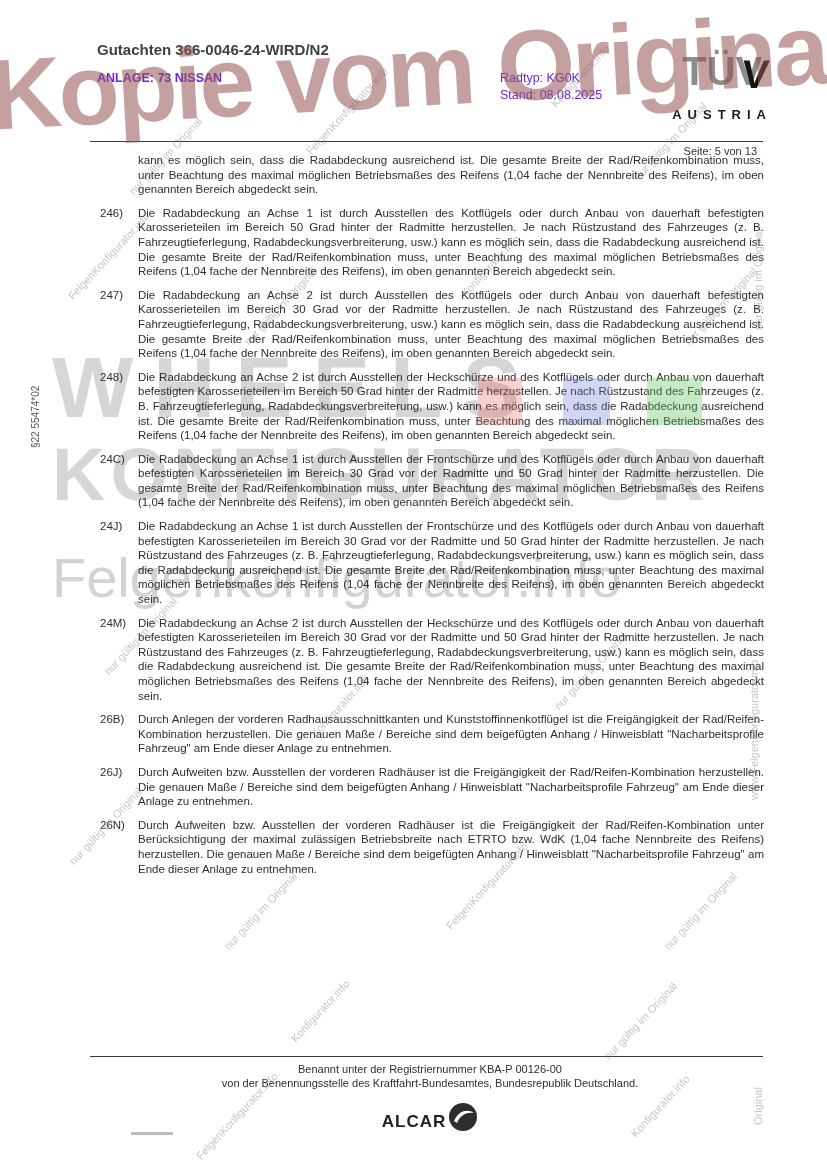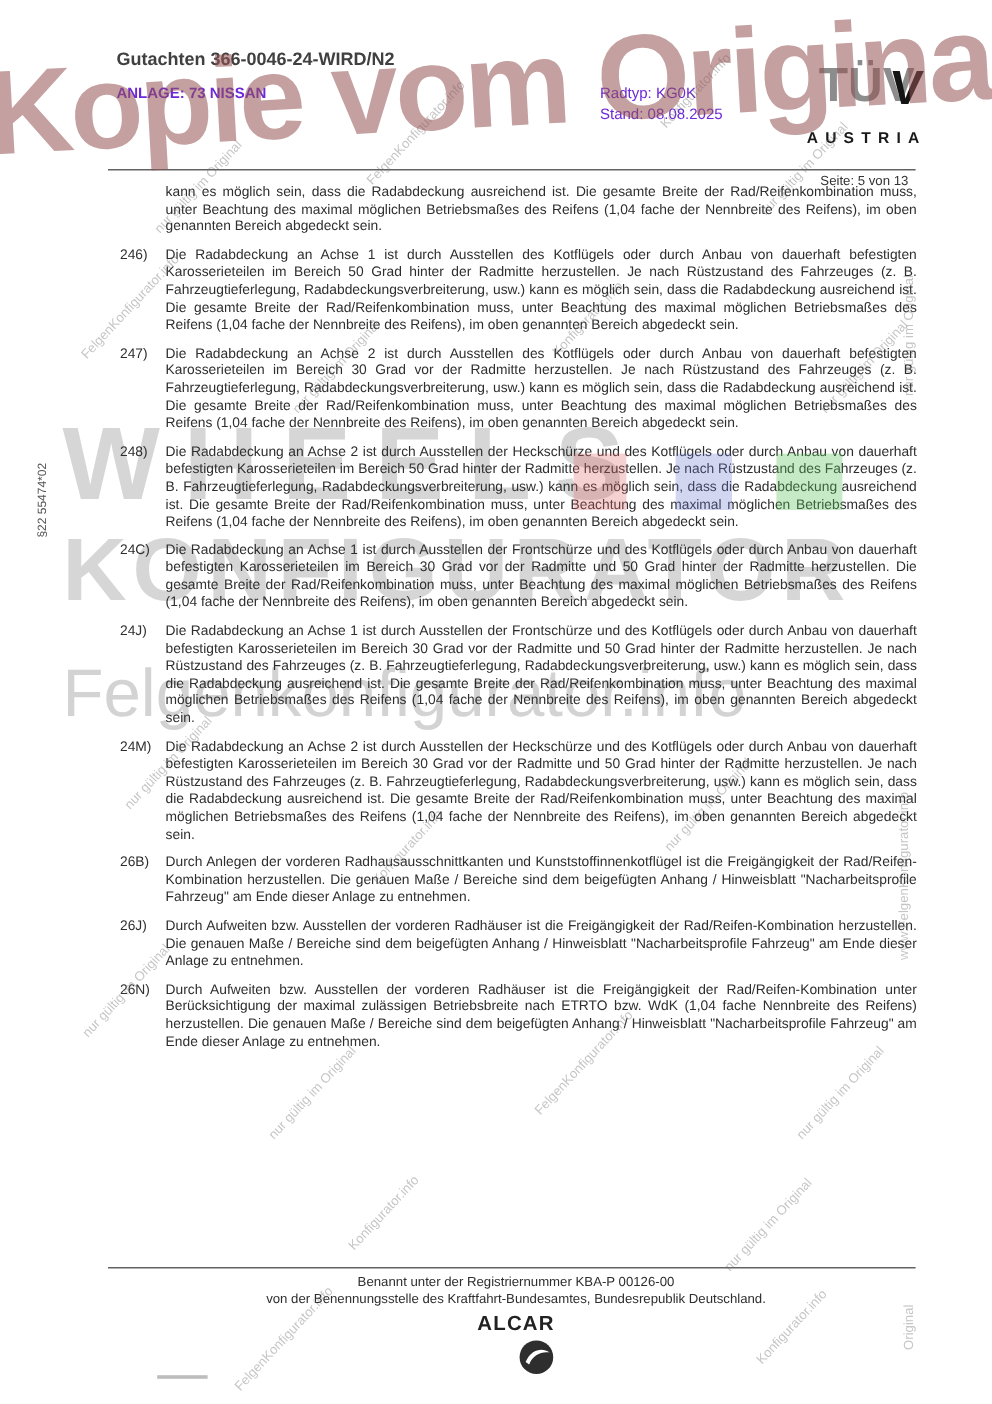--- a/index.html
+++ b/index.html
@@ -50,21 +50,21 @@
 
   
   .bodytext{position:absolute;left:100px;top:153px;width:664px;z-index:2;}
   .para{display:flex;margin-bottom:9px;}
   .pnum{flex:none;width:38px;font-size:11.5px;line-height:14.6px;color:#2e2e2e;}
   .ptext{flex:1;font-size:11.5px;line-height:14.6px;text-align:justify;color:#2e2e2e;}
 
   
   .footer{position:absolute;left:97px;top:1062px;width:666px;text-align:center;
           font-size:11px;line-height:14px;color:#2e2e2e;z-index:2;}
-  .alcar{display:inline-flex;align-items:flex-end;margin-top:6px;flex-direction:column;}
+  .alcar{display:inline-flex;align-items:flex-end;margin-top:6px;}
   .alcar-word{font-size:17px;font-weight:bold;letter-spacing:1px;color:#222;}
   .alcar-badge{margin-left:2px;transform:translateY(6px);}
   .alcar-smallprint{width:42px;height:3px;background:#bdbdbd;margin:2px 0 0 34px;}
 </style>
 </head>
 <body>
 
 <div class="page">
 
   <div class="wm-felgen">WHEELS</div>

